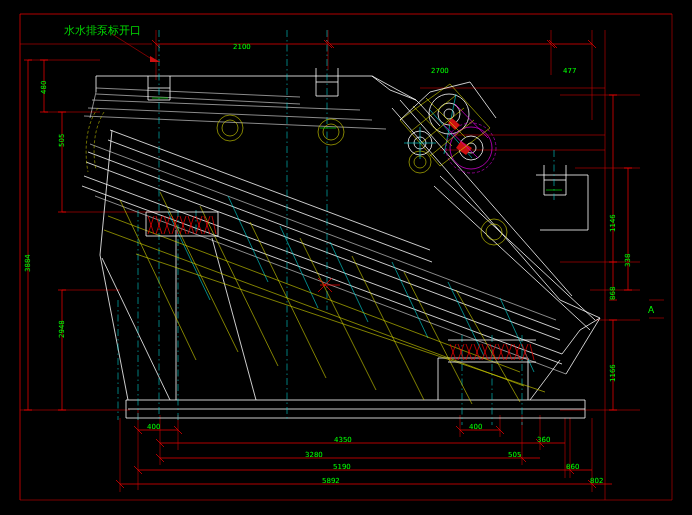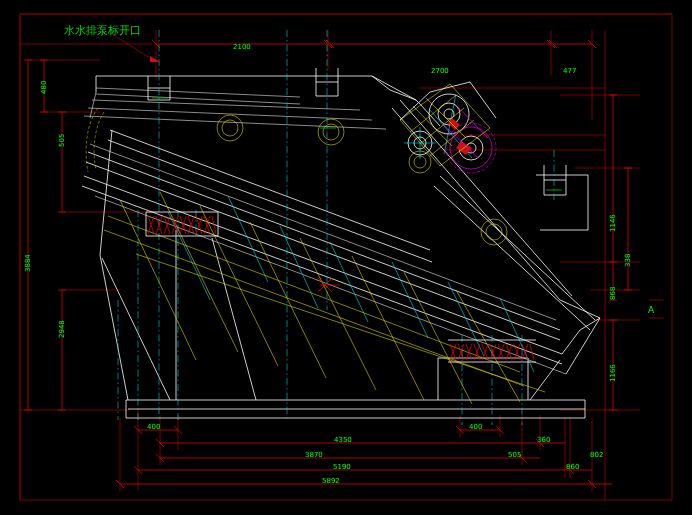--- a/index.html
+++ b/index.html
@@ -322,24 +322,24 @@
 
 <div class="dimtxt v" style="left:609px;top:232px;transform:rotate(-90deg);">1146</div>
 <div class="dimtxt v" style="left:624px;top:267px;transform:rotate(-90deg);">338</div>
 <div class="dimtxt v" style="left:609px;top:300px;transform:rotate(-90deg);">868</div>
 <div class="dimtxt v" style="left:609px;top:382px;transform:rotate(-90deg);">1166</div>
 
 <div class="dimtxt" style="left:147px;top:423px;">400</div>
 <div class="dimtxt" style="left:469px;top:423px;">400</div>
 <div class="dimtxt" style="left:537px;top:436px;">360</div>
 <div class="dimtxt" style="left:334px;top:436px;">4350</div>
-<div class="dimtxt" style="left:305px;top:451px;">3870</div>
+<div class="dimtxt" style="left:305px;top:451px;">3280</div>
 <div class="dimtxt" style="left:508px;top:451px;">505</div>
 <div class="dimtxt" style="left:333px;top:463px;">5190</div>
 <div class="dimtxt" style="left:566px;top:463px;">860</div>
 <div class="dimtxt" style="left:322px;top:477px;">5892</div>
-<div class="dimtxt" style="left:590px;top:451px;">802</div>
+<div class="dimtxt" style="left:590px;top:477px;">802</div>
 
 <div class="note" style="left:64px;top:23px;">水水排泵标开口</div>
 
 <div class="letter" style="left:648px;top:305px;">A</div>
 
 </div>
 
 </body></html>

